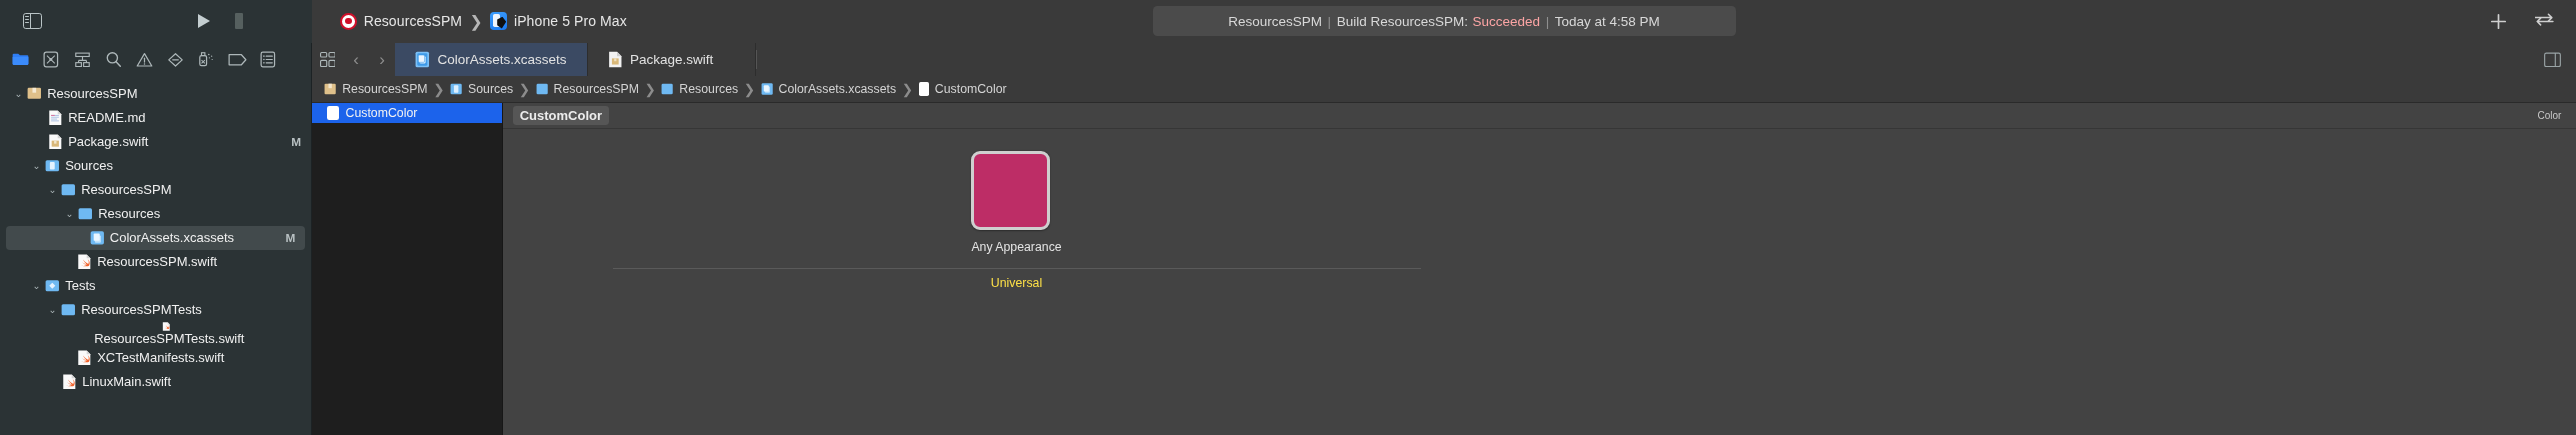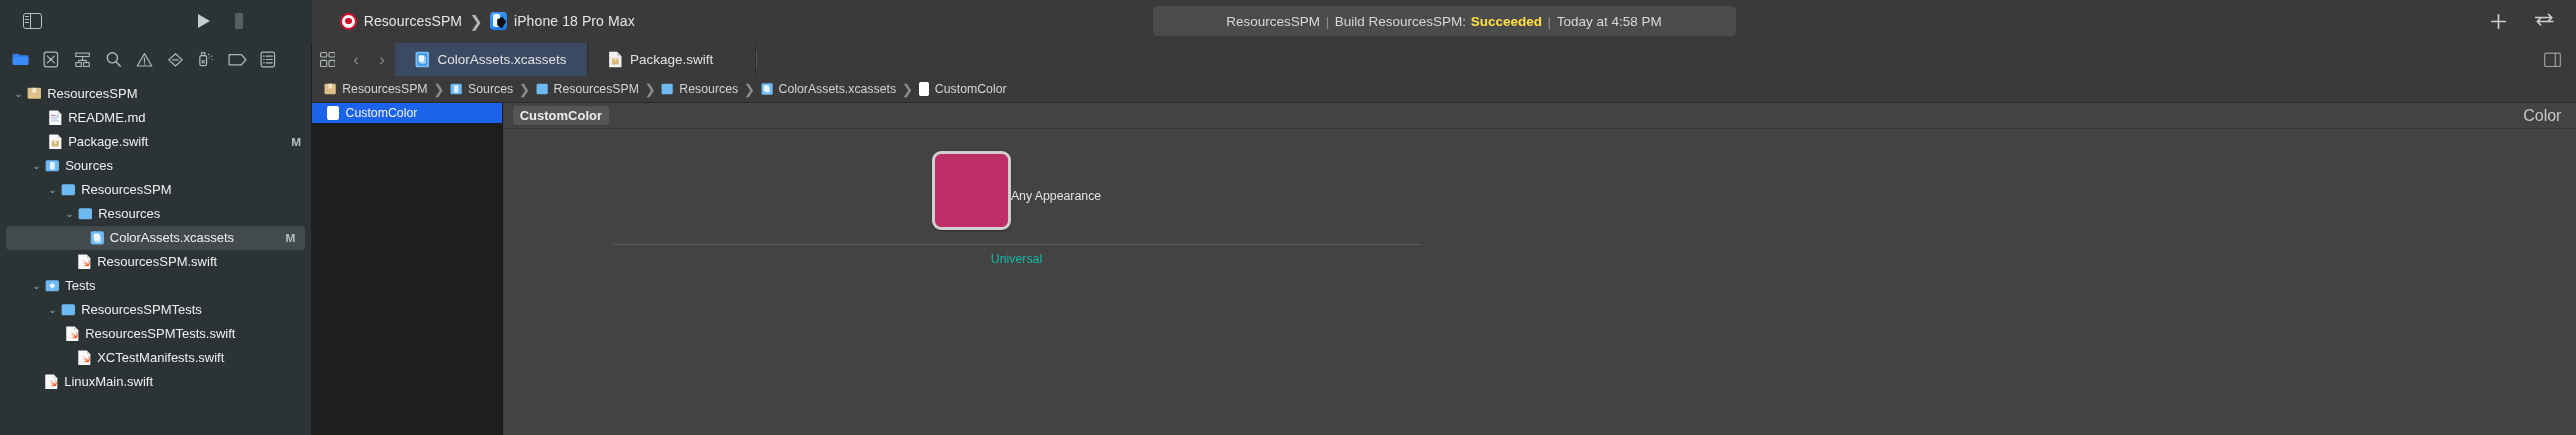--- a/index.html
+++ b/index.html
@@ -104,21 +104,21 @@
     pointer-events: none;
   }
   .status-bar {
     background: #4b4b4b;
     border-radius: 4.5px;
     height: 30px; width: 583px;
     display: flex; align-items: center; justify-content: center;
     color: #d8d8d8; font-size: 13.5px;
     pointer-events: auto; cursor: default;
   }
-  .status-bar b { color: #fde047; font-weight: 700; }
+  .status-bar b { color: #fca5a5; font-weight: 400; }
   .status-bar .sep { color: #8f8f8f; margin: 0 5.6px; }
 
   .tb-actions {
     position: absolute; right: 19px; top: 0; bottom: 0;
     display: flex; align-items: center; gap: 25px;
   }
   .tb-act { cursor: pointer; display: flex; align-items: center; justify-content: center; width: 22.4px; height: 25px; }
 
   
   .row2 {
@@ -218,38 +218,38 @@
   }
   .editor-head {
     height: 26px; display: flex; align-items: center; justify-content: space-between;
     padding: 0 14.6px 0 10px;
     border-bottom: 0.6px solid #363636;
   }
   .editor-title {
     color: #ececec; font-size: 13px; font-weight: 700;
     background: #565656; border-radius: 3.4px; padding: 2.2px 6.7px;
   }
-  .editor-colorlabel { color: #c9c9c9; font-size: 16px; }
+  .editor-colorlabel { color: #c9c9c9; font-size: 10px; }
 
   .swatch-area {
     padding-top: 22.4px;
     display: flex; flex-direction: column; align-items: center;
     width: 1027px;
   }
   .swatches { display: flex; gap: 39px; }
-  .swatch-col { display: flex; flex-direction: row; align-items: center; }
+  .swatch-col { display: flex; flex-direction: column; }
   .swatch {
     width: 79px; height: 79px; border-radius: 9px;
     border: 3.4px solid #cfcfcf;
     cursor: pointer;
     box-shadow: 0 0.6px 1.7px rgba(0,0,0,.35);
   }
   .swatch-cap { margin-top: 10px; color: #e3e3e3; font-size: 12.3px; }
   .universal-rule { width: 808px; height: 0.6px; background: #5a5a5a; margin: 13.5px 0 0 0; }
-  .universal-cap { margin-top: 7.9px; color: #14b8a6; font-size: 12.3px; }
+  .universal-cap { margin-top: 7.9px; color: #fde047; font-size: 12.3px; }
 
   svg { display: block; }
 </style>
 </head>
 <body>
 
 <div class="toolbar">
   <div class="tb-left">
 
     <div class="sidebar-toggle">
@@ -270,21 +270,21 @@
     </div>
   </div>
 
   <div class="tb-right">
 
     <div class="scheme">
       <span class="target-ico"></span>
       <span class="scheme-txt">ResourcesSPM</span>
       <span class="chev-sep">❯</span>
       <span class="sim-ico"></span>
-      <span class="scheme-txt">iPhone 18 Pro Max</span>
+      <span class="scheme-txt">iPhone 5 Pro Max</span>
     </div>
 
     <div class="status-wrap">
       <div class="status-bar">
         <span>ResourcesSPM</span>
         <span class="sep">|</span>
         <span>Build ResourcesSPM:</span>
         <b style="margin-left:4.5px;">Succeeded</b>
         <span class="sep">|</span>
         <span>Today at 4:58 PM</span>
@@ -576,41 +576,41 @@
 
   <div class="tree-row" style="padding-left:44px;">
     <span class="twisty">⌄</span>
     <svg width="14.6" height="13.5" viewBox="0 0 24 22">
         <rect x="1" y="2" width="22" height="18" rx="2.5" fill="#6fb9f2"></rect>
       </svg>
     <span class="tree-label">ResourcesSPMTests</span>
     <span class="tree-badge"></span>
   </div>
 
-  <div class="tree-row" style="padding-left:65px;">
+  <div class="tree-row" style="padding-left:32px;flex-direction:column;">
     <svg width="14.6" height="15.7" viewBox="0 0 24 26">
         <path d="M2 1h14l6 6v18H2z" fill="#fafafa"></path>
         <path d="M16 1l6 6h-6z" fill="#d4d4d4"></path>
         <path d="M7 19c4 2 8 0 9-2-3 1-6-1-8-4 3 3 6 4 7 3-2-2-4-4-5-7 3 4 7 7 9 7 1-3 0-6-2-8 4 3 5 8 3 11-2 2-7 2-13 0z" fill="#f2642d"></path>
       </svg>
     <span class="tree-label">ResourcesSPMTests.swift</span>
     <span class="tree-badge"></span>
   </div>
 
   <div class="tree-row" style="padding-left:77px;">
     <svg width="14.6" height="15.7" viewBox="0 0 24 26">
         <path d="M2 1h14l6 6v18H2z" fill="#fafafa"></path>
         <path d="M16 1l6 6h-6z" fill="#d4d4d4"></path>
         <path d="M7 19c4 2 8 0 9-2-3 1-6-1-8-4 3 3 6 4 7 3-2-2-4-4-5-7 3 4 7 7 9 7 1-3 0-6-2-8 4 3 5 8 3 11-2 2-7 2-13 0z" fill="#f2642d"></path>
       </svg>
     <span class="tree-label">XCTestManifests.swift</span>
     <span class="tree-badge"></span>
   </div>
 
-  <div class="tree-row" style="padding-left:44px;">
+  <div class="tree-row" style="padding-left:62px;">
     <svg width="14.6" height="15.7" viewBox="0 0 24 26">
         <path d="M2 1h14l6 6v18H2z" fill="#fafafa"></path>
         <path d="M16 1l6 6h-6z" fill="#d4d4d4"></path>
         <path d="M7 19c4 2 8 0 9-2-3 1-6-1-8-4 3 3 6 4 7 3-2-2-4-4-5-7 3 4 7 7 9 7 1-3 0-6-2-8 4 3 5 8 3 11-2 2-7 2-13 0z" fill="#f2642d"></path>
       </svg>
     <span class="tree-label">LinuxMain.swift</span>
     <span class="tree-badge"></span>
   </div>
 </div>
 

